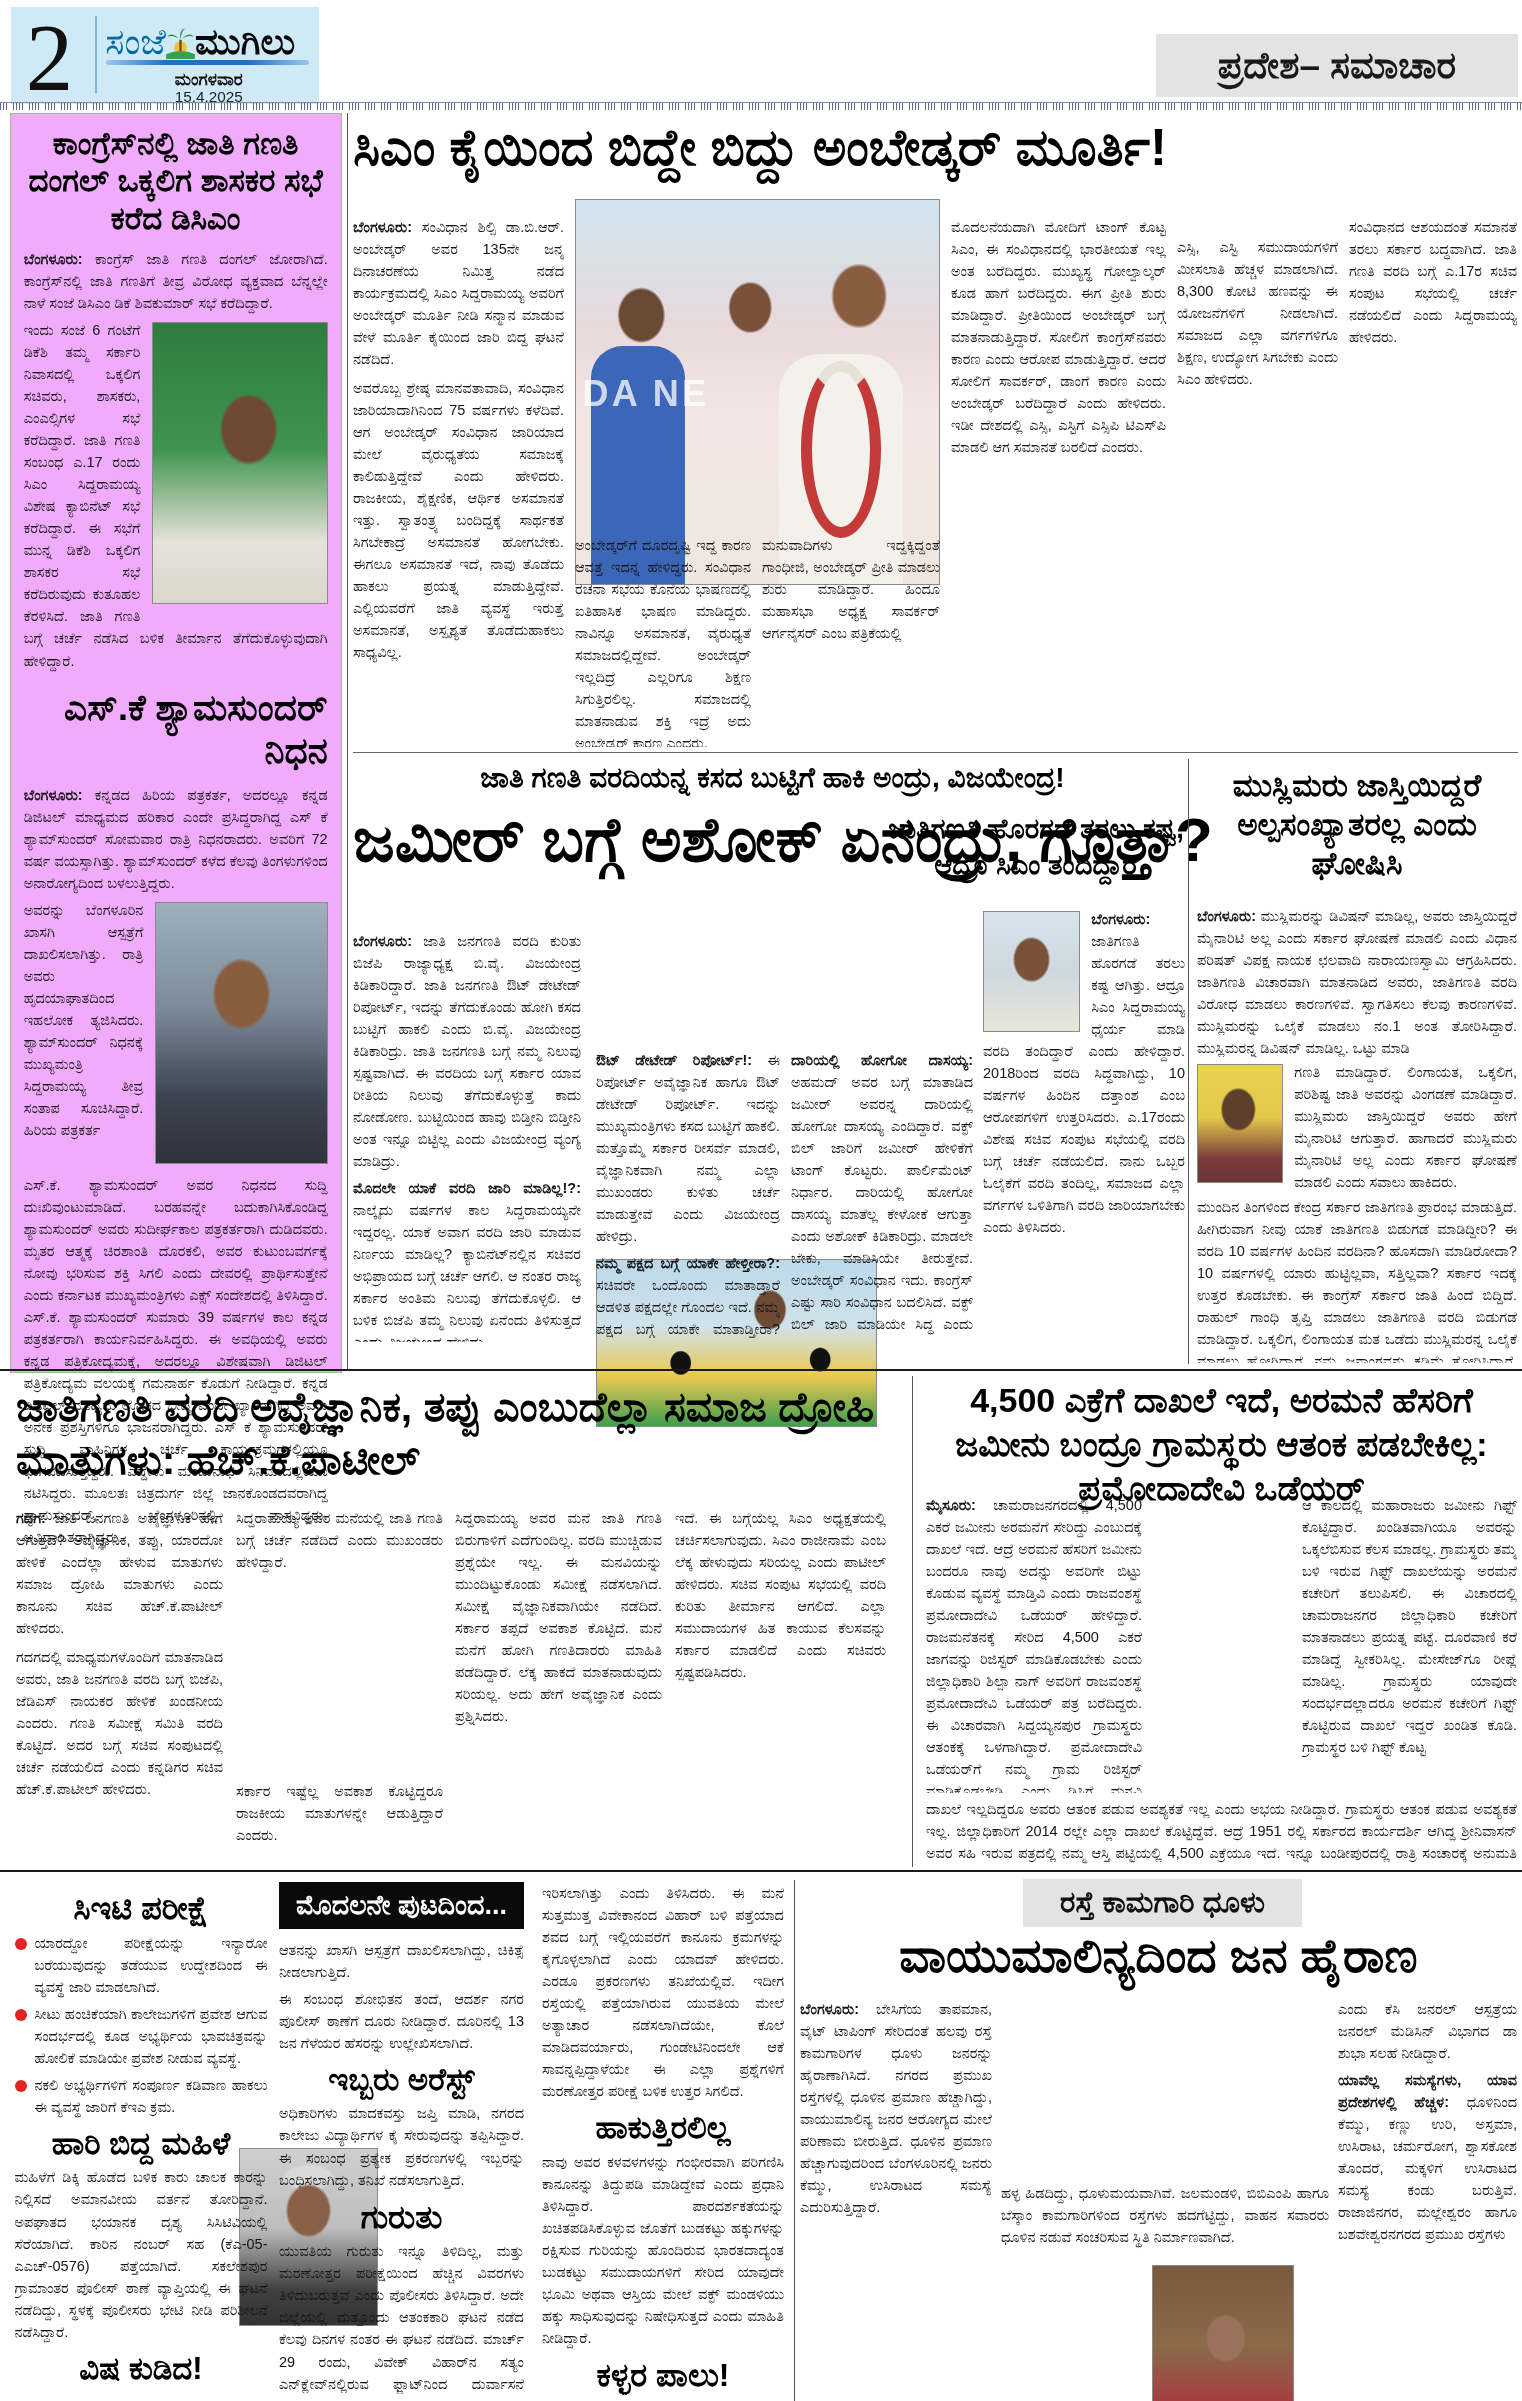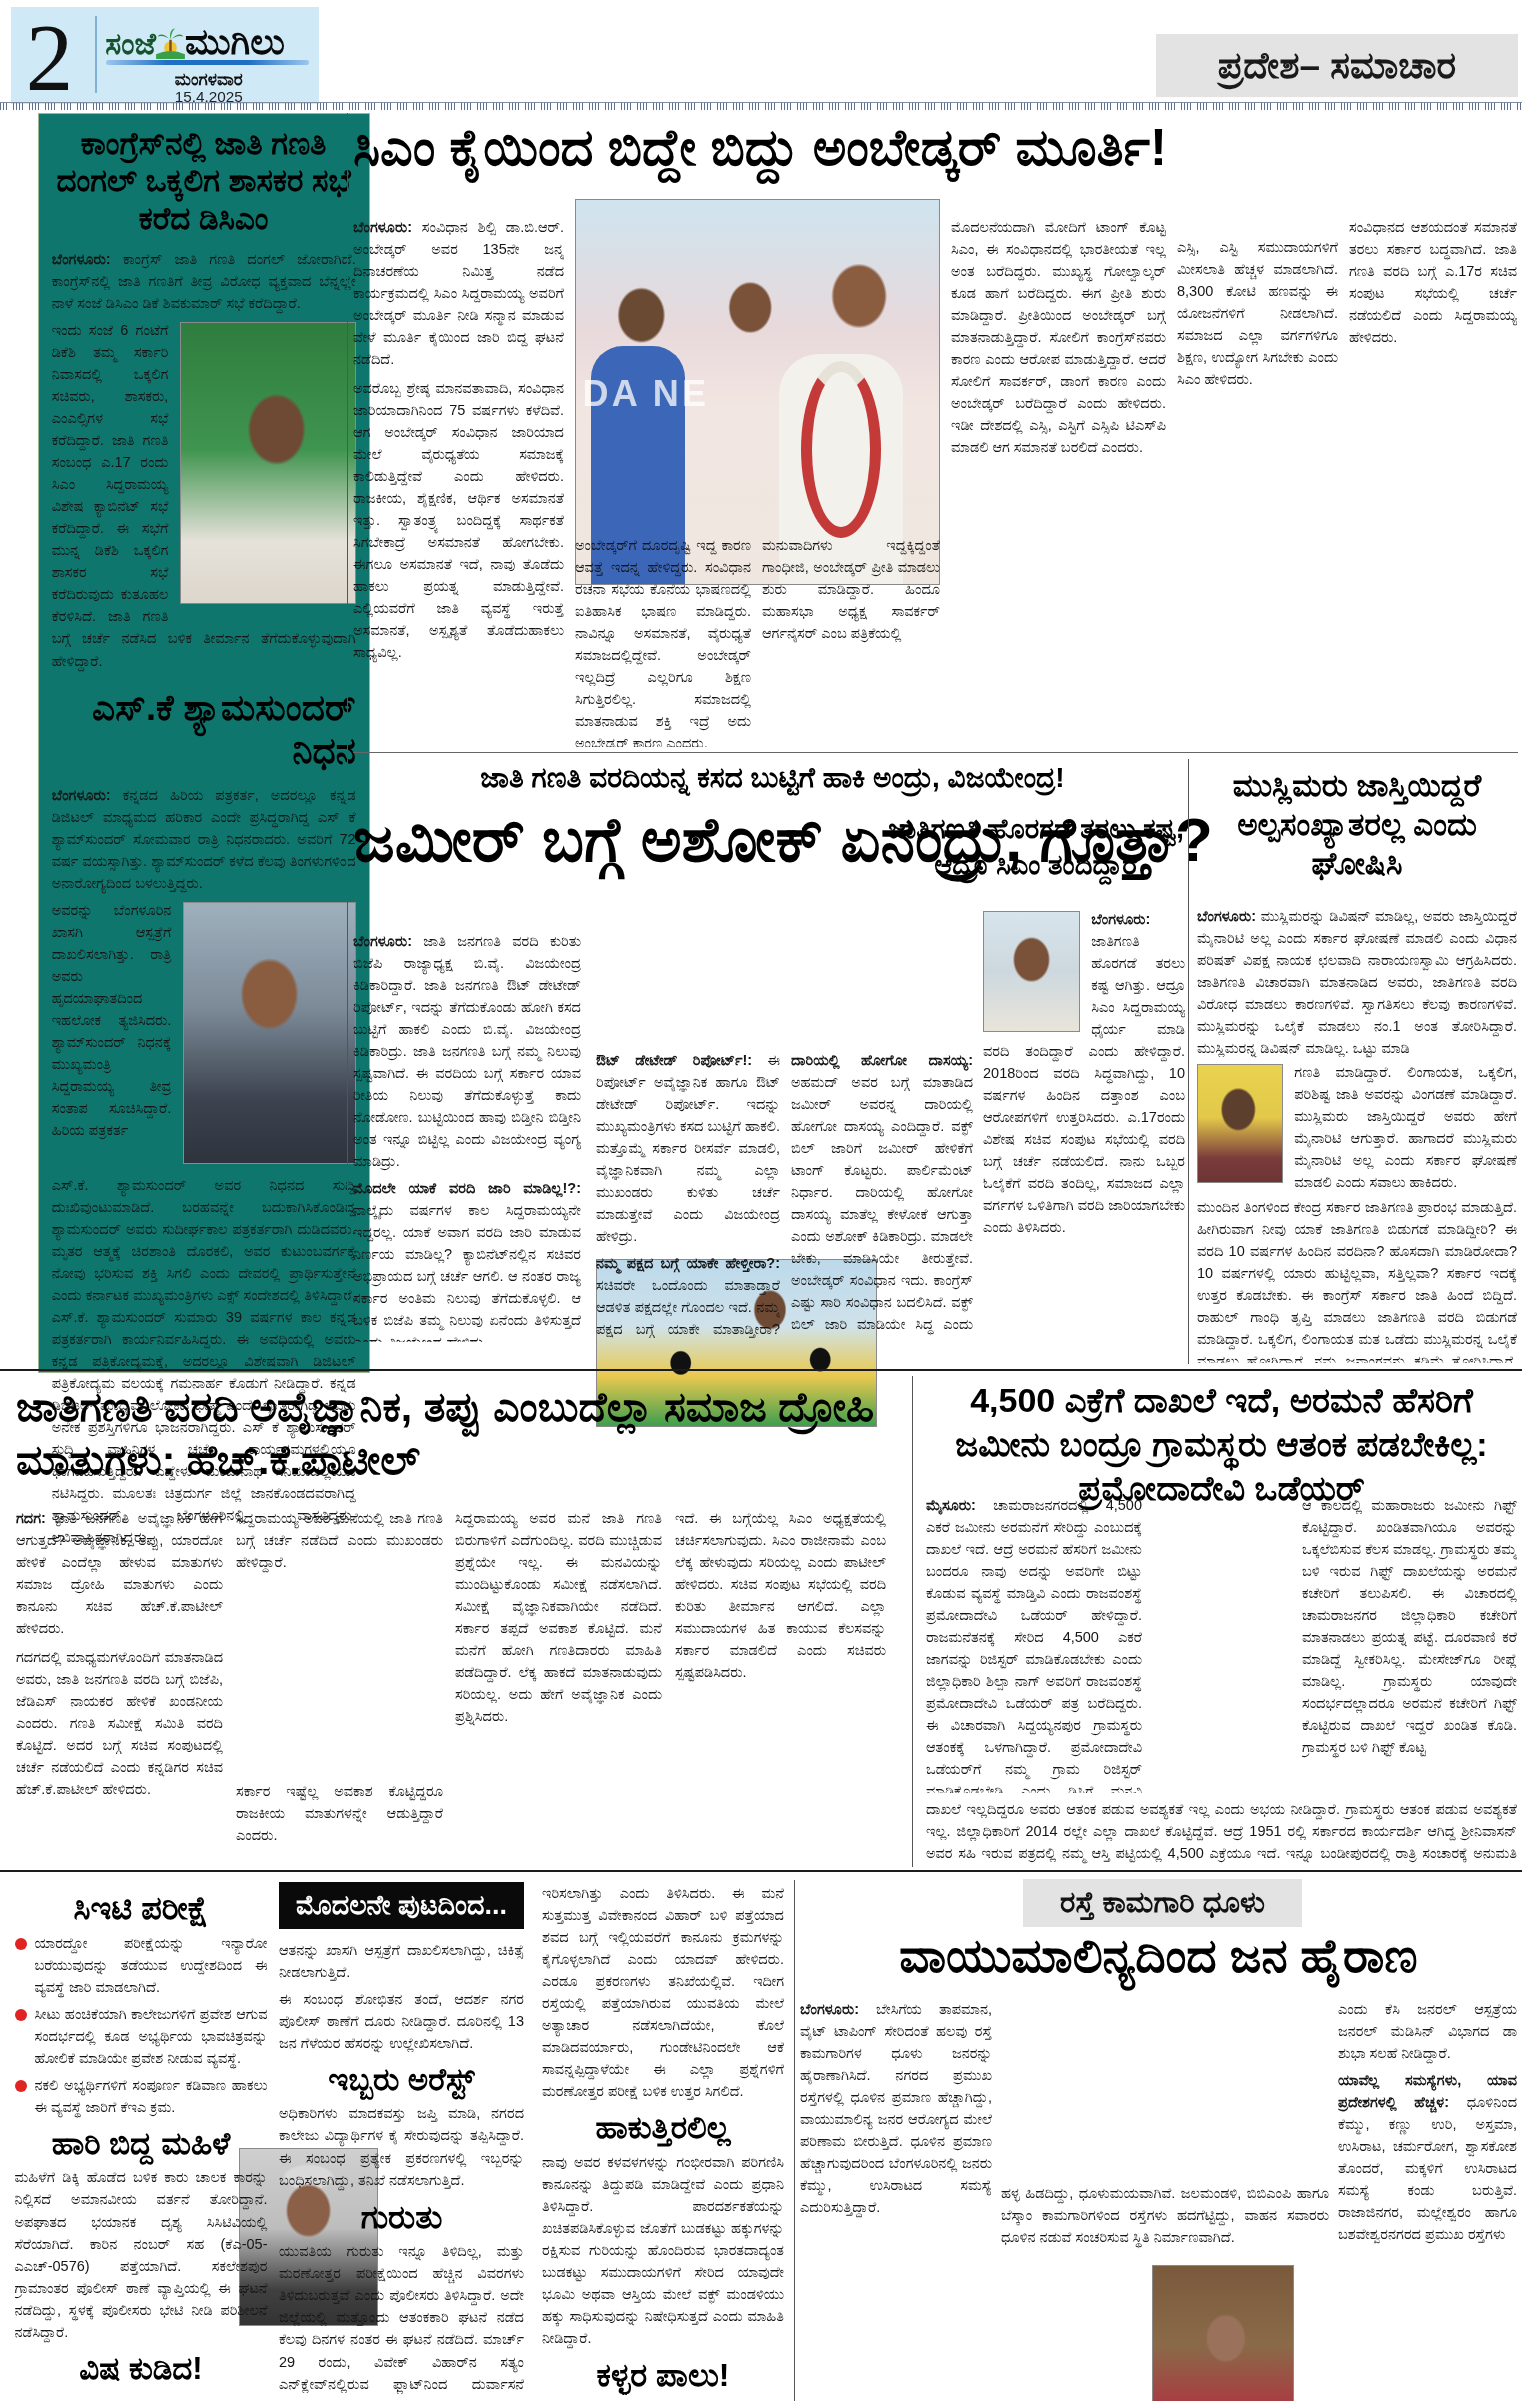--- a/index.html
+++ b/index.html
@@ -13,21 +13,21 @@
   .rt{text-align:right;}
   .ph{border:0.8px solid #8a8a8a;box-sizing:border-box;overflow:hidden;position:relative;}
   .rule-h{background:#1c1c1c;height:1.6px;}
   .rule-v{background:#1c1c1c;width:1.6px;}
   .hatch{height:7.3px;background:repeating-linear-gradient(90deg,#5d6f8a 0 0.8px,transparent 0.8px 3.2px);border-top:0.8px solid #7d8da6;}
   .kicker-box{background:#e3e3e3;font-weight:bold;display:flex;align-items:center;justify-content:center;}
   .blackbox{background:#0a0a0a;color:#fff;font-weight:bold;display:flex;align-items:center;justify-content:center;}
   .bullet{width:12px;height:12px;border-radius:50%;background:#e02424;flex:none;margin:6.5px 8px 0 0;}
   .brow{display:flex;}
   .subhd{font-weight:800;font-size:29px;text-align:center;color:#000;margin:8px 0 4.8px;}
-  .greenbox{background:#0f766e;border:0.8px solid #9db894;box-sizing:border-box;margin-left:28px;}
+  .greenbox{background:#f0abfc;border:0.8px solid #9db894;box-sizing:border-box;}
   .bluebar{height:5.6px;border-radius:3.2px;background:linear-gradient(90deg,#9cc7ee,#1f6fc4 30%,#1f6fc4 70%,#9cc7ee);}
   .wm{position:absolute;left:6.5px;top:45%;color:rgba(255,255,255,.75);font-weight:800;font-size:36px;letter-spacing:3.2px;}
   .float-r{float:right;margin:3.2px 0 6.5px 11.3px;}
   .float-l{float:left;margin:3.2px 11.3px 4.8px 0;}
   
   .ph-main{background:
     radial-gradient(48px 56px at 18% 30%,#6b4a33 0 45%,transparent 50%),
     radial-gradient(44px 52px at 48% 28%,#7a523a 0 45%,transparent 50%),
     radial-gradient(56px 65px at 78% 25%,#8a5d41 0 45%,transparent 50%),
     linear-gradient(180deg,#cfe3ee 0%,#e8d9db 34%,#f2e6e2 55%,#efe7df 100%);}
@@ -45,21 +45,21 @@
 </style>
 </head>
 <body>
 
 <div class="page">
 
   <div class="abs" style="left:11.3px;top:6.5px;width:308px;height:97px;background:#cfe9f7;">
     <div class="abs" style="left:14.5px;top:-3.2px;width:65px;font-family:'Liberation Serif',serif;font-size:95px;font-weight:400;color:#111;">2</div>
     <div class="abs" style="left:84px;top:9.7px;width:1.6px;height:77px;background:#7fb2d8;"></div>
     <div class="abs" style="left:94px;top:14.5px;width:210px;white-space:nowrap;">
-      <span style="color:#14532d;font-weight:700;font-size:30px;">ಸಂಜೆ</span><span class="palm"><svg width="29" height="32" viewBox="0 0 36 40">
+      <span style="color:#0369a1;font-weight:400;font-size:36px;">ಸಂಜೆ</span><span class="palm"><svg width="29" height="32" viewBox="0 0 36 40">
             <circle cx="18" cy="26" r="8" fill="#f2c230"></circle>
             <path d="M18 16 C10 8 4 8 2 12 C8 10 14 13 18 16 Z" fill="#2f8f3a"></path>
             <path d="M18 16 C26 8 32 8 34 12 C28 10 22 13 18 16 Z" fill="#2f8f3a"></path>
             <path d="M18 16 C16 6 20 2 24 2 C20 5 19 10 18 16 Z" fill="#3da04a"></path>
             <rect x="16.5" y="16" width="3" height="14" fill="#7a4a22"></rect>
             <path d="M0 34 Q18 26 36 34 L36 40 L0 40 Z" fill="#3aa047"></path>
           </svg></span><span style="color:#0a0a0a;font-weight:800;font-size:36px;">ಮುಗಿಲು</span>
     </div>
     <div class="abs bluebar" style="left:95px;top:53px;width:203px;"></div>
     <div class="abs ctr" style="left:94px;top:63px;width:207px;font-size:17px;font-weight:bold;color:#111;">ಮಂಗಳವಾರ</div>

